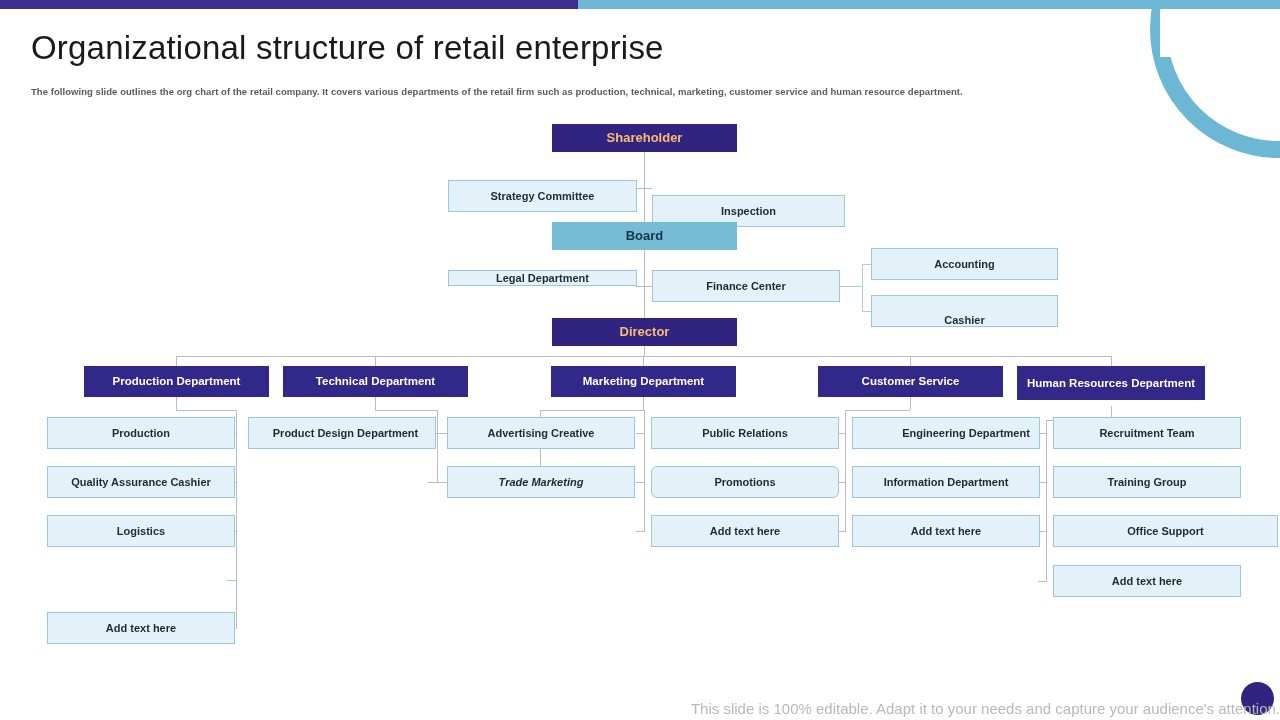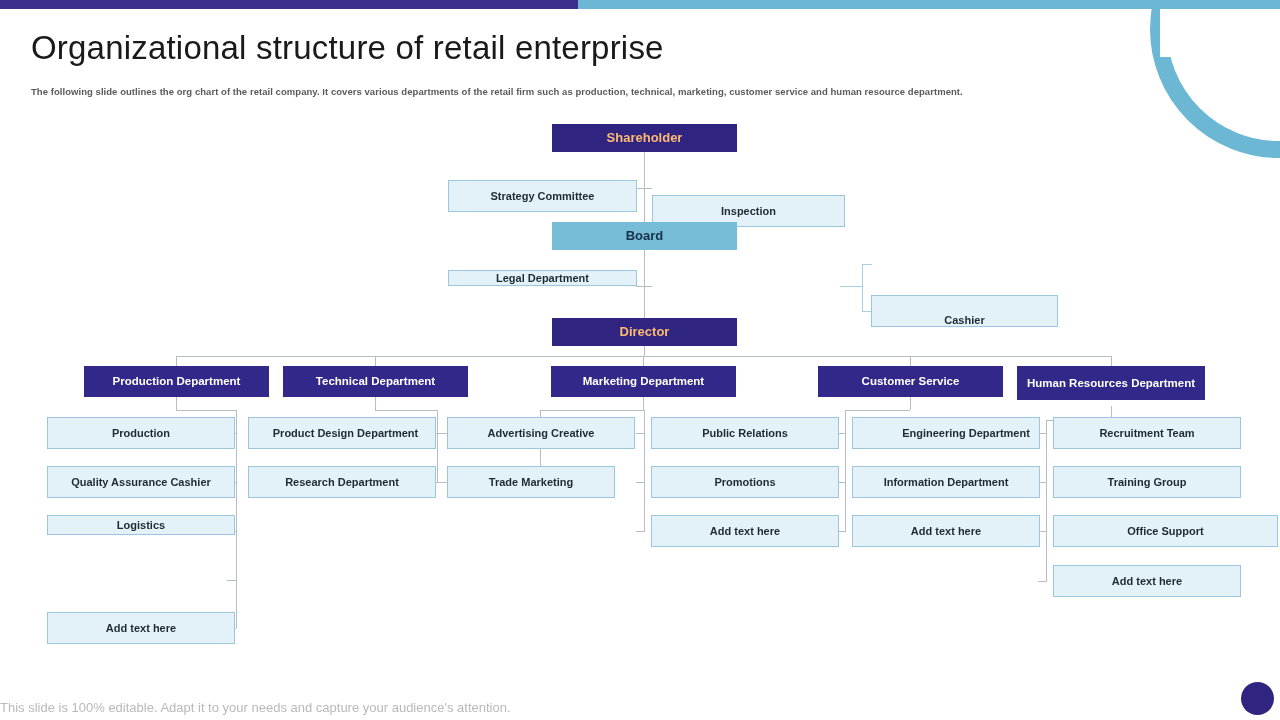--- a/index.html
+++ b/index.html
@@ -35,22 +35,22 @@
     position:absolute; left:31px; top:29px;
     font-size:33px; font-weight:400; color:#1a1a1a; letter-spacing:0.2px;
     white-space:nowrap;
   }
   .subtitle {
     position:absolute; left:31px; top:86px; width:1110px;
     font-size:9.5px; font-weight:700; color:#5a5a5a; letter-spacing:0.05px;
     white-space:nowrap;
   }
   .footer {
-    position:absolute; left:0; top:700px; width:1280px; text-align:left;
-    font-size:13px; color:#b9b9b9;
+    position:absolute; left:0; top:700px; width:1280px; text-align:right;
+    font-size:15px; color:#b9b9b9;
   }
 
   
   #chart { position:absolute; left:0; top:0; width:1280px; height:700px; }
 
   .node {
     position:absolute; display:flex; align-items:center; justify-content:center;
     text-align:center; line-height:1.12;
   }
   .node.dark {
@@ -170,20 +170,26 @@
       <span>Inspection</span>
     </div>
 
     <div class="node teal" style="left:552px; top:222px; width:185px; height:28px;">
       <span>Board</span>
     </div>
 
     <div class="node light" style="left:448px; top:270px; width:189px; height:16px;">
       <span>Legal Department</span>
     </div>
+    <div class="node light" style="left:652px; top:270px; width:188px; height:32px;">
+      <span>Finance Center</span>
+    </div>
+    <div class="node light" style="left:871px; top:248px; width:187px; height:32px;">
+      <span>Accounting</span>
+    </div>
     <div class="node light" style="left:871px; top:295px; width:187px; height:32px;align-items:flex-end;">
       <span>Cashier</span>
     </div>
 
     <div class="node dark" style="left:552px; top:318px; width:185px; height:28px;">
       <span>Director</span>
     </div>
 
     <div class="node dept" style="left:84px; top:366px; width:185px; height:31px;">
       <span>Production Department</span>
@@ -200,45 +206,42 @@
     <div class="node dept" style="left:1017px; top:366px; width:188px; height:34px;">
       <span>Human Resources Department</span>
     </div>
 
     <div class="node light" style="left:47px; top:417px; width:188px; height:32px;">
       <span>Production</span>
     </div>
     <div class="node light" style="left:47px; top:466px; width:188px; height:32px;">
       <span>Quality Assurance Cashier</span>
     </div>
-    <div class="node light" style="left:47px; top:515px; width:188px; height:20px;">
+    <div class="node light" style="left:47px; top:515px; width:188px; height:32px;">
       <span>Logistics</span>
     </div>
     <div class="node light" style="left:47px; top:612px; width:188px; height:32px;">
       <span>Add text here</span>
     </div>
 
     <div class="node light" style="left:248px; top:417px; width:188px; height:32px;padding-left:7px;">
       <span>Product Design Department</span>
     </div>
-    <div class="node light" style="left:248px; top:466px; width:188px; height:32px;">
-      <span>Research Department</span>
-    </div>
 
     <div class="node light" style="left:447px; top:417px; width:188px; height:32px;">
       <span>Advertising Creative</span>
     </div>
-    <div class="node light" style="left:447px; top:466px; width:168px; height:32px;">
+    <div class="node light" style="left:447px; top:466px; width:188px; height:32px;font-style:italic;">
       <span>Trade Marketing</span>
     </div>
 
     <div class="node light" style="left:651px; top:417px; width:188px; height:32px;">
       <span>Public Relations</span>
     </div>
-    <div class="node light" style="left:651px; top:466px; width:188px; height:32px;">
+    <div class="node light" style="left:651px; top:466px; width:188px; height:32px;border-radius:6px;">
       <span>Promotions</span>
     </div>
     <div class="node light" style="left:651px; top:515px; width:188px; height:32px;">
       <span>Add text here</span>
     </div>
 
     <div class="node light" style="left:852px; top:417px; width:188px; height:32px;padding-left:40px;">
       <span>Engineering Department</span>
     </div>
     <div class="node light" style="left:852px; top:466px; width:188px; height:32px;">

